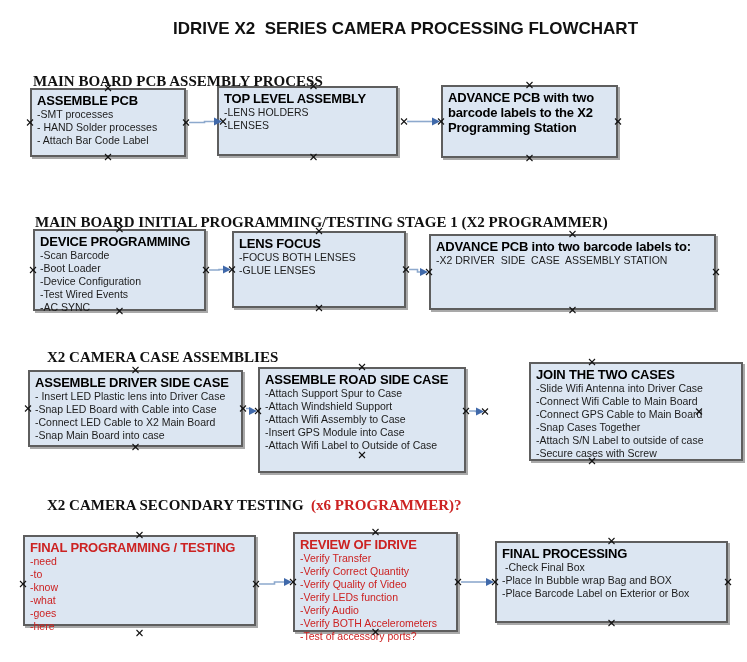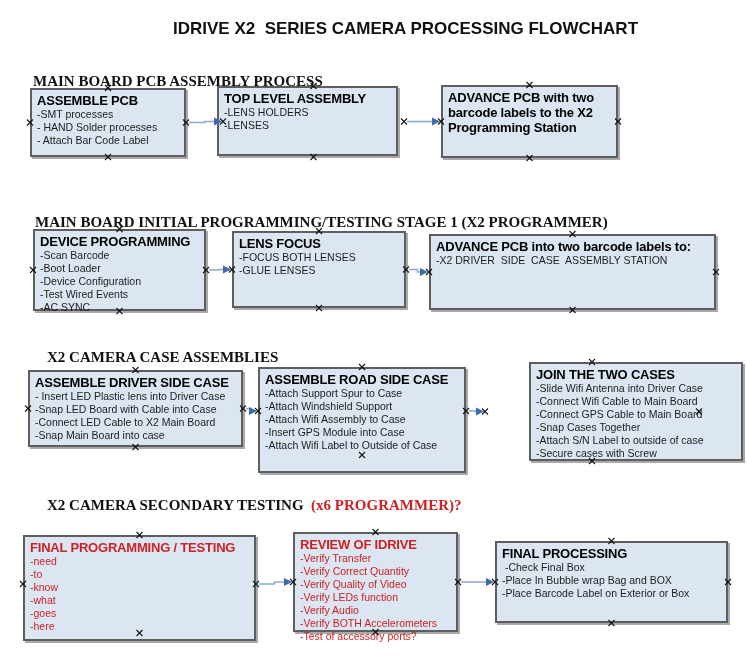--- a/index.html
+++ b/index.html
@@ -36,21 +36,21 @@
   .box.red .t, .box.red .body div { color:#cc2222; }
   #box-assemble-pcb              { left:30px;  top:88px;  width:156px; height:69px; }
   #box-top-level-assembly        { left:217px; top:86px;  width:181px; height:70px; }
   #box-advance-pcb-prog-station  { left:441px; top:85px;  width:177px; height:73px; }
   #box-device-programming        { left:33px;  top:229px; width:173px; height:82px; }
   #box-lens-focus                { left:232px; top:231px; width:174px; height:77px; }
   #box-advance-pcb-driver-side   { left:429px; top:234px; width:287px; height:76px; }
   #box-assemble-driver-side-case { left:28px;  top:370px; width:215px; height:77px; }
   #box-assemble-road-side-case   { left:258px; top:367px; width:208px; height:106px; }
   #box-join-the-two-cases        { left:485px; top:362px; width:214px; height:99px;margin-left:44px; }
-  #box-final-programming-testing { left:23px;  top:535px; width:233px; height:106px; }
+  #box-final-programming-testing { left:23px;  top:535px; width:233px; height:91px; }
   #box-review-of-events          { left:293px; top:532px; width:165px; height:100px; }
   #box-final-processing          { left:495px; top:541px; width:233px; height:82px; }
   #overlay {
     position:absolute; left:0; top:0; width:747px; height:662px;
     pointer-events:none; z-index:10;
   }
 </style>
 </head>
 <body>
 

